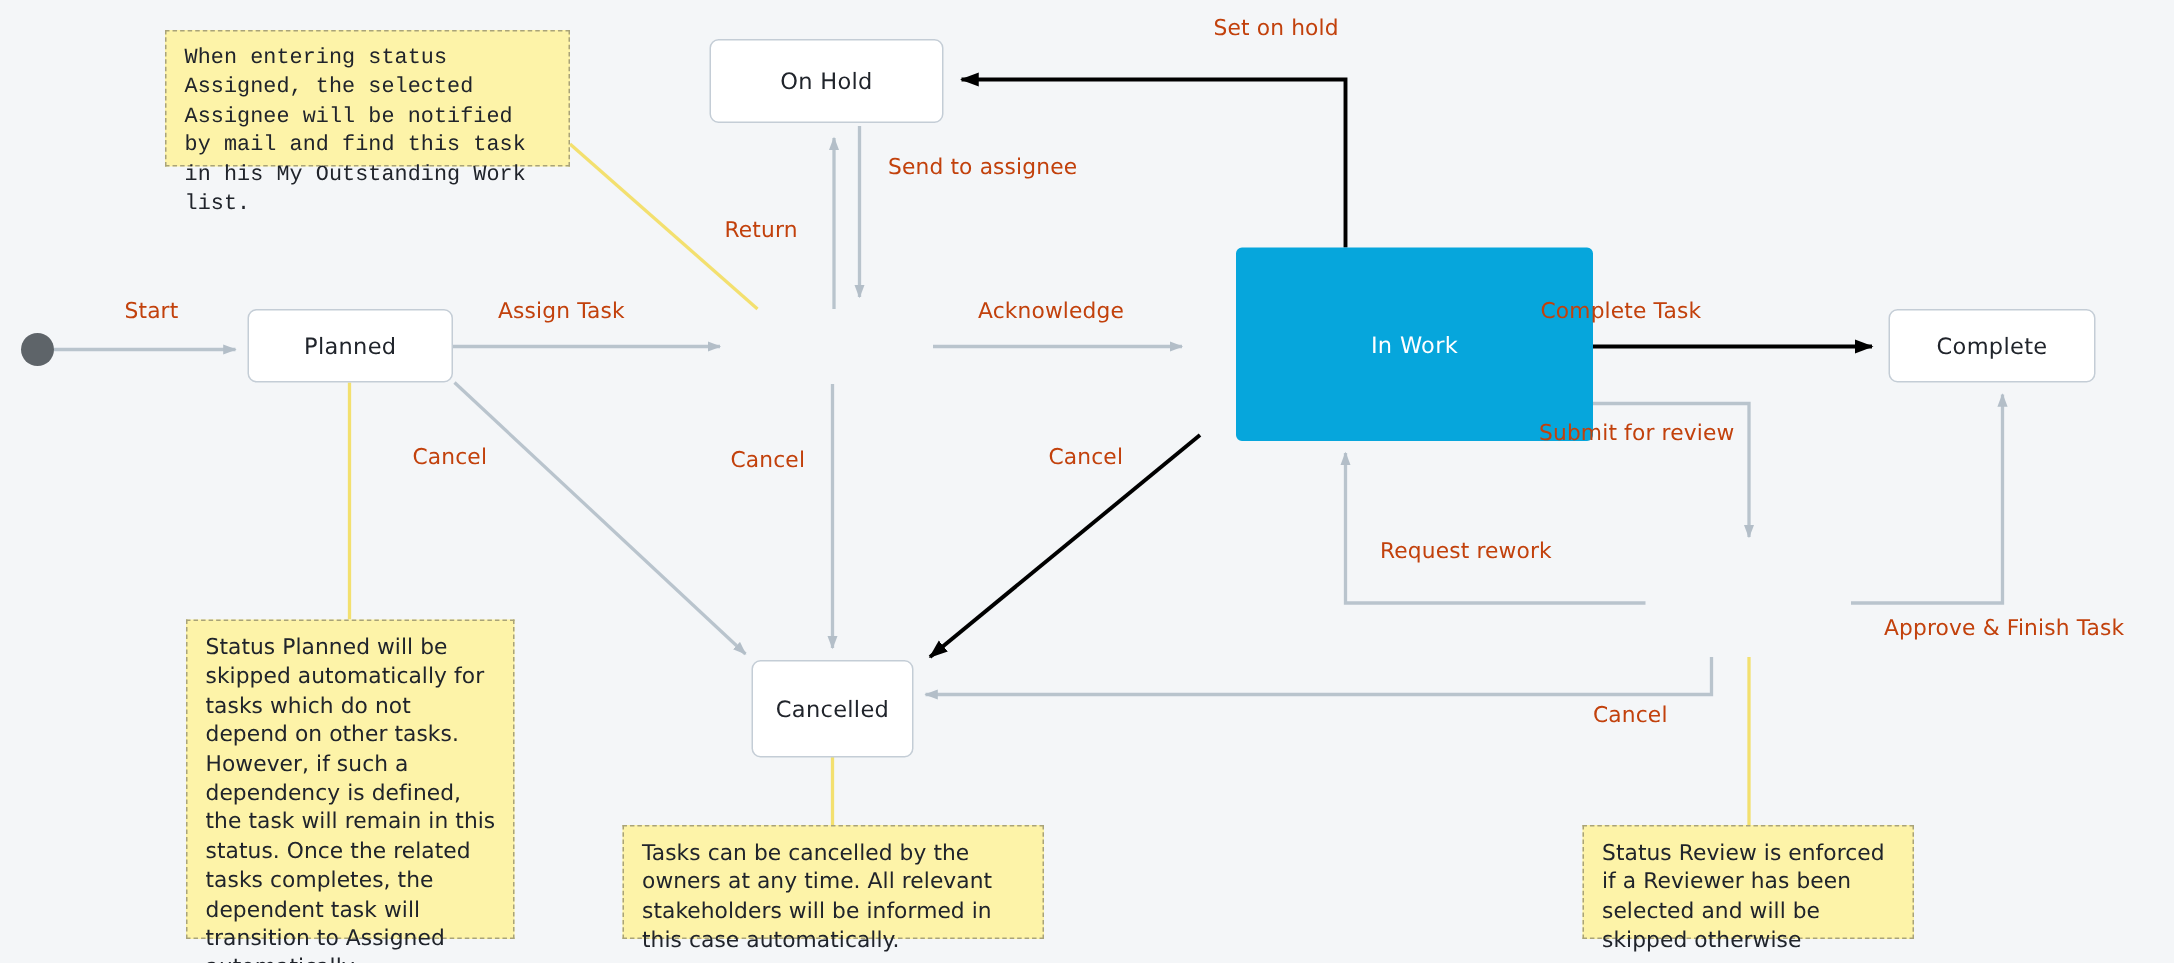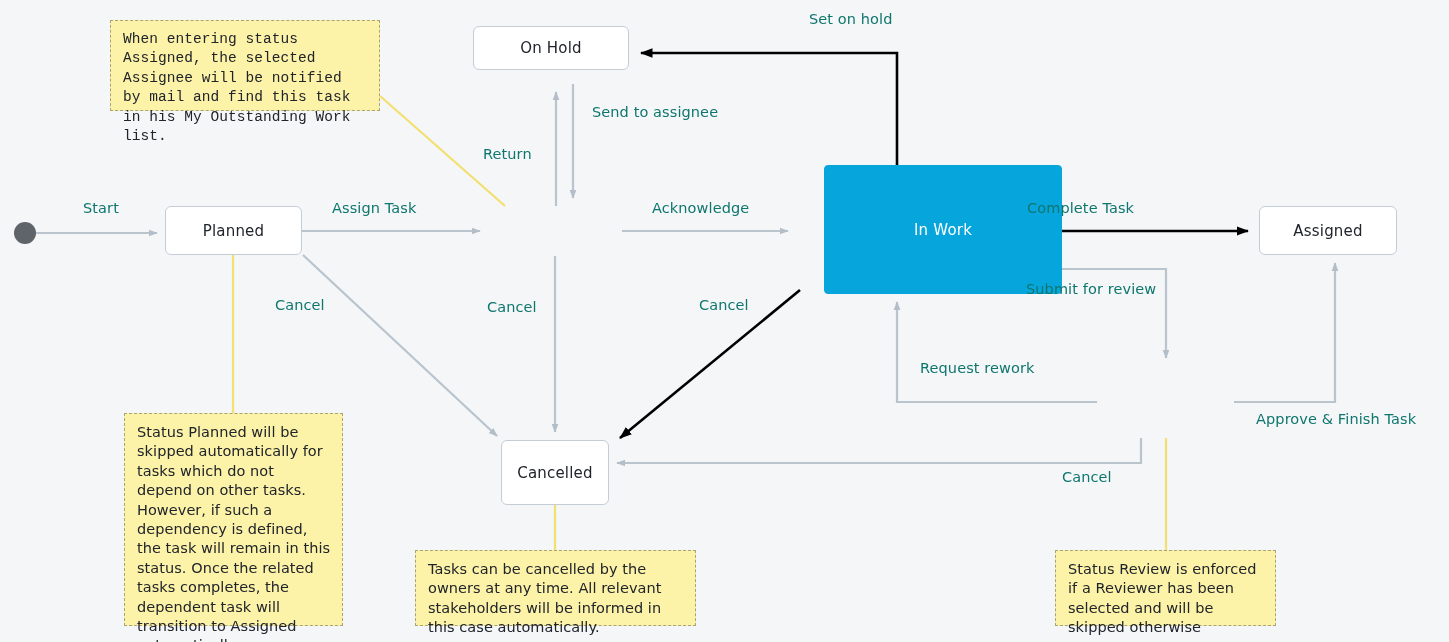--- a/index.html
+++ b/index.html
@@ -52,21 +52,21 @@
     position: absolute;
     width: 22px; height: 22px;
     border-radius: 50%;
     background: #5e6469;
   }
 
   
   .edge-label {
     position: absolute;
     font-size: 14.5px;
-    color: #0f766e;
+    color: #c2410c;
     white-space: nowrap;
     letter-spacing: 0.1px;
   }
 
   
   .note {
     position: absolute;
     background: #fdf3a8;
     border: 1px dashed #a9a378;
     color: #20242b;
@@ -132,31 +132,31 @@
       <path d="M800,290 L620,438" marker-end="url(#arrow-black)"></path>
     </g>
   </svg>
 
   <div class="start-dot" style="left:14px; top:222px;"></div>
 
   <div class="node" style="left:165px; top:206px; width:137px; height:49px;">
     <span class="node-label">Planned</span>
   </div>
 
-  <div class="node" style="left:473px; top:26px; width:156px; height:44px;">
+  <div class="node" style="left:473px; top:26px; width:156px; height:56px;">
     <span class="node-label">On Hold</span>
   </div>
 
 
   <div class="node selected" style="left:824px; top:165px; width:238px; height:129px;">
     <span class="node-label">In Work</span>
   </div>
 
   <div class="node" style="left:1259px; top:206px; width:138px; height:49px;">
-    <span class="node-label">Assigned</span>
+    <span class="node-label">Complete</span>
   </div>
 
 
   <div class="node" style="left:501px; top:440px; width:108px; height:65px;">
     <span class="node-label">Cancelled</span>
   </div>
 
   <div class="edge-label" style="left:83px; top:200px;">Start</div>
 
   <div class="edge-label" style="left:332px; top:200px;">Assign Task</div>

